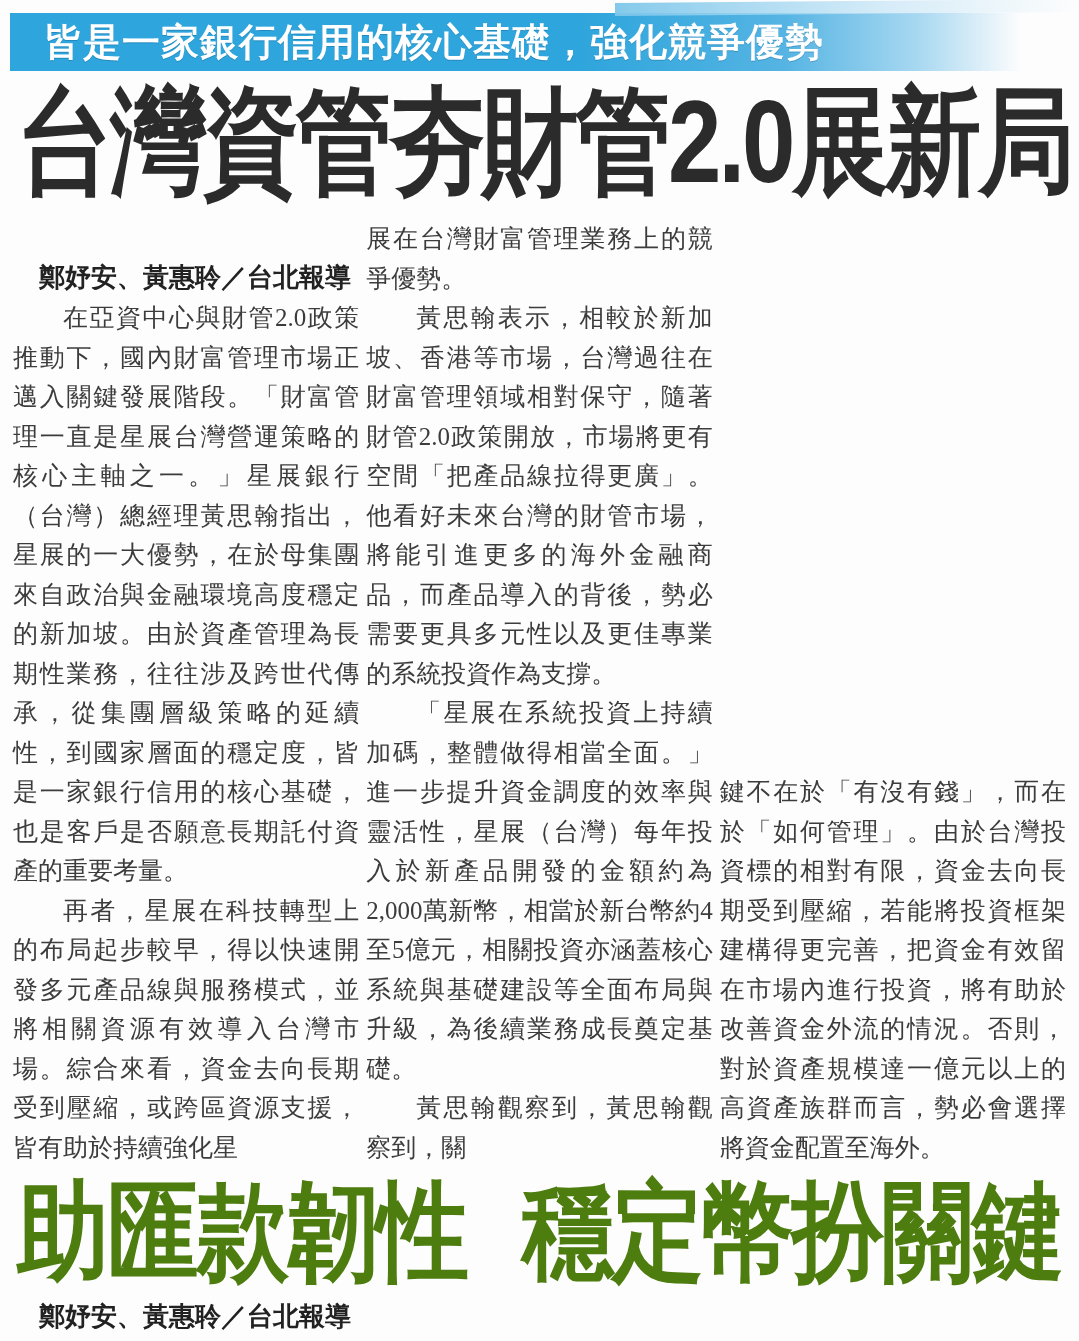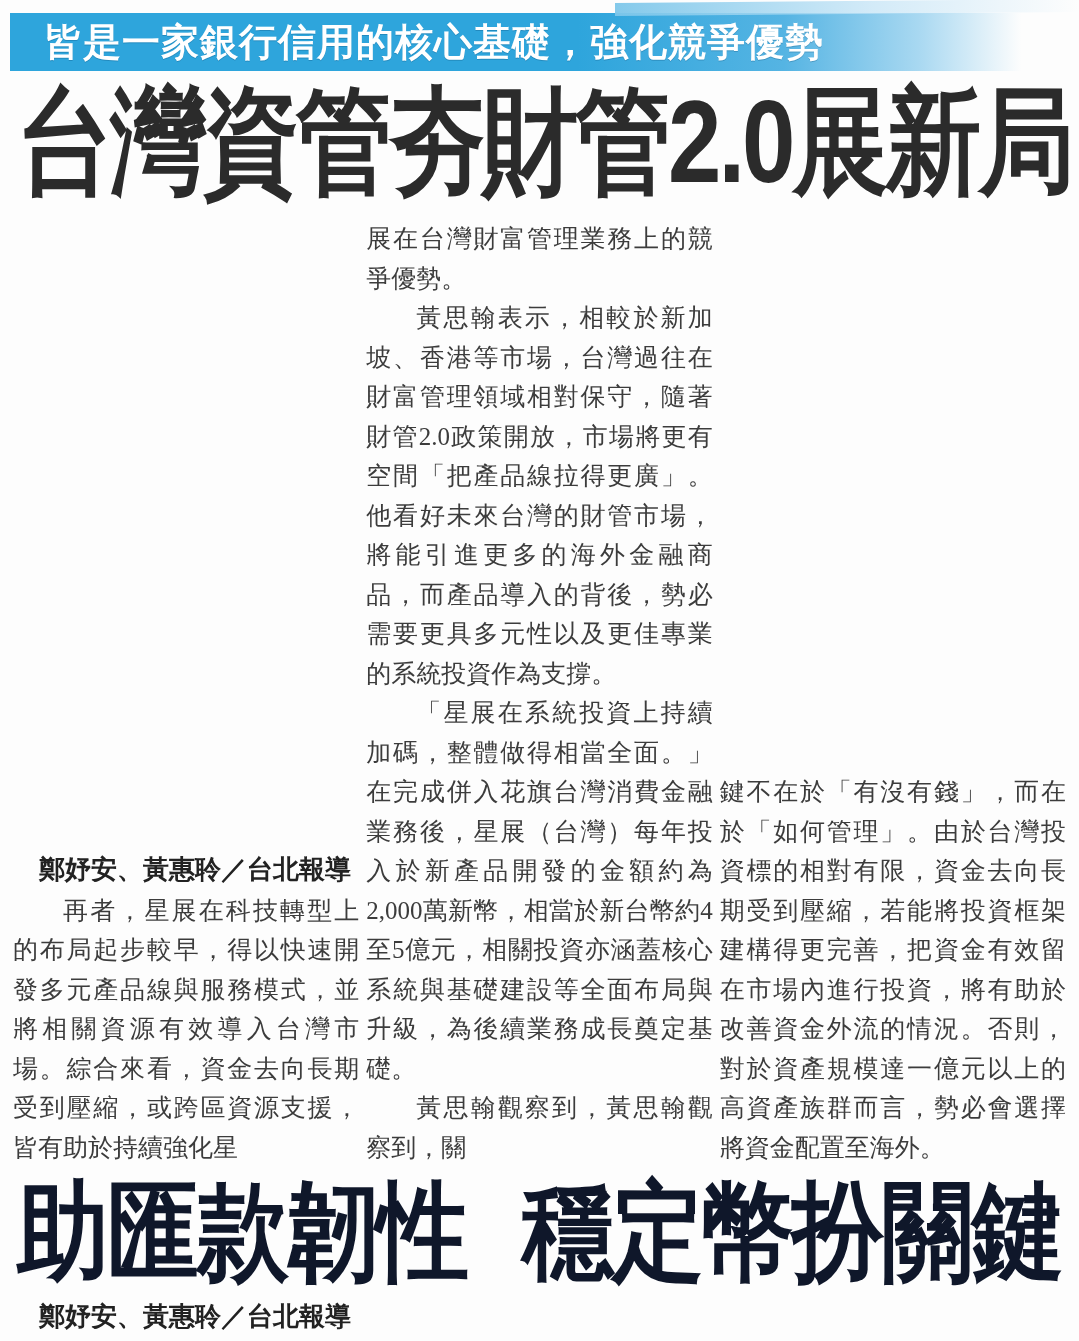--- a/index.html
+++ b/index.html
@@ -37,21 +37,21 @@
     display:flex; justify-content:space-between; align-items:flex-start;
     padding:0 17px;
     font-family:"Liberation Sans", sans-serif;
     font-weight:900;
     color:#2b2b2b;
     white-space:nowrap;
     line-height:1;
   }
   .headline-1 { height:132px; margin-top:12px; }
   .headline-1 span { font-size:96px; transform:scaleY(1.22); transform-origin:top; letter-spacing:-3px; }
-  .headline-2 { height:118px; margin-top:10px; color:#0f172a; }
+  .headline-2 { height:118px; margin-top:10px; color:#4d7c0f; }
   .headline-2 span { font-size:92px; transform:scaleY(1.18); transform-origin:top; letter-spacing:-2px; }
   .columns {
     display:flex; gap:7px;
     padding:0 13px;
     margin-top:4px;
     align-items:flex-end;
   }
   .col {
     flex:1 1 0;
     font-size:25px;
@@ -85,27 +85,28 @@
 
   <h1 class="headline headline-1">
     <span>台灣資管夯</span>
     <span>財管2.0展新局</span>
   </h1>
 
   <div class="columns art1">
     <div class="col">
       <div class="byline">鄭妤安、黃惠聆／台北報導</div>
       <div>
+          <p class="para indent">在亞資中心與財管2.0政策推動下，國內財富管理市場正邁入關鍵發展階段。「財富管理一直是星展台灣營運策略的核心主軸之一。」星展銀行（台灣）總經理黃思翰指出，星展的一大優勢，在於母集團來自政治與金融環境高度穩定的新加坡。由於資產管理為長期性業務，往往涉及跨世代傳承，從集團層級策略的延續性，到國家層面的穩定度，皆是一家銀行信用的核心基礎，也是客戶是否願意長期託付資產的重要考量。</p>
           <p class="para indent">再者，星展在科技轉型上的布局起步較早，得以快速開發多元產品線與服務模式，並將相關資源有效導入台灣市場。綜合來看，資金去向長期受到壓縮，或跨區資源支援，皆有助於持續強化星</p>
         </div>
     </div>
     <div class="col">
         <p class="para">展在台灣財富管理業務上的競爭優勢。</p>
         <p class="para indent">黃思翰表示，相較於新加坡、香港等市場，台灣過往在財富管理領域相對保守，隨著財管2.0政策開放，市場將更有空間「把產品線拉得更廣」。他看好未來台灣的財管市場，將能引進更多的海外金融商品，而產品導入的背後，勢必需要更具多元性以及更佳專業的系統投資作為支撐。</p>
-        <p class="para indent">「星展在系統投資上持續加碼，整體做得相當全面。」在完成併入花旗台灣消費金融業務後，星展（台灣）每年投入於新產品開發的金額約為2,000萬新幣，相當於新台幣約4至5億元，相關投資亦涵蓋核心系統與基礎建設等全面布局與升級，為後續業務成長奠定基礎。</p>
+        <p class="para indent">「星展在系統投資上持續加碼，整體做得相當全面。」進一步提升資金調度的效率與靈活性，星展（台灣）每年投入於新產品開發的金額約為2,000萬新幣，相當於新台幣約4至5億元，相關投資亦涵蓋核心系統與基礎建設等全面布局與升級，為後續業務成長奠定基礎。</p>
         <p class="para indent">黃思翰觀察到，黃思翰觀察到，關</p>
       </div>
     <div class="col">
         <p class="para">鍵不在於「有沒有錢」，而在於「如何管理」。由於台灣投資標的相對有限，資金去向長期受到壓縮，若能將投資框架建構得更完善，把資金有效留在市場內進行投資，將有助於改善資金外流的情況。否則，對於資產規模達一億元以上的高資產族群而言，勢必會選擇將資金配置至海外。</p>
       </div>
   </div>
 
   <h1 class="headline headline-2">
     <span>助匯款韌性</span>
     <span>穩定幣扮關鍵</span>

